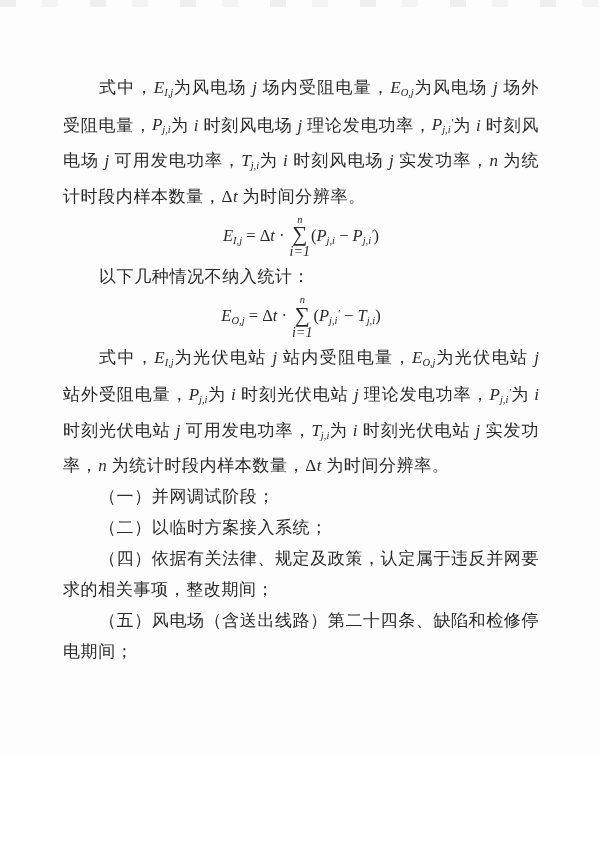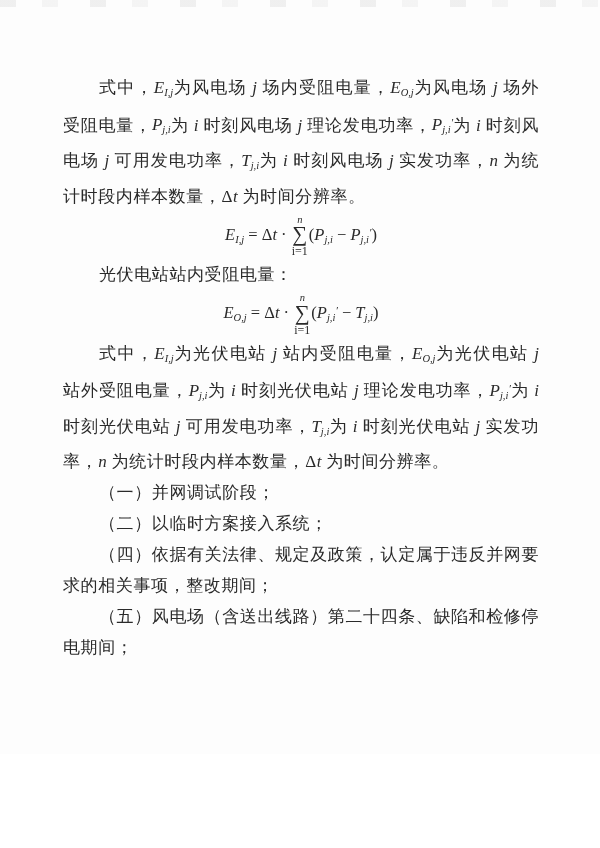--- a/index.html
+++ b/index.html
@@ -77,21 +77,22 @@
   .sum-top {
     font-size: 10.5px;
     font-style: italic;
     line-height: 1;
   }
   .sum-sym {
     font-size: 21px;
     line-height: 0.95;
   }
   .sum-bot {
-    font-size: 12px;
+    font-size: 14px;
+    font-style: italic;
     line-height: 1;
   }
   .page-number {
     position: absolute;
     left: 60px;
     top: 783px;
     font-size: 16px;
     letter-spacing: 1px;
     color: #0f766e;
   }
@@ -105,21 +106,21 @@
   <div class="content">
     <p class="body indent"><span>式中，</span><span class="var">E<sub>I,j</sub></span><span>为风电场 </span><span class="var">j</span><span> 场内受阻电量，</span><span class="var">E<sub>O,j</sub></span><span>为风电场 </span><span class="var">j</span><span> 场外受阻电量，</span><span class="var">P<sub>j,i</sub></span><span>为 </span><span class="var">i</span><span> 时刻风电场 </span><span class="var">j</span><span> 理论发电功率，</span><span class="var">P<sub>j,i</sub><sup class="prime">′</sup></span><span>为 </span><span class="var">i</span><span> 时刻风电场 </span><span class="var">j</span><span> 可用发电功率，</span><span class="var">T<sub>j,i</sub></span><span>为 </span><span class="var">i</span><span> 时刻风电场 </span><span class="var">j</span><span> 实发功率，</span><span class="var">n</span><span> 为统计时段内样本数量，Δ</span><span class="var">t</span><span> 为时间分辨率。</span></p>
 
 
     <div class="formula"><span class="var">E<sub>I,j</sub></span><span> = Δ</span><span class="var">t</span><span> · </span><span class="sum">
           <span class="sum-top">n</span>
           <span class="sum-sym">∑</span>
           <span class="sum-bot">i=1</span>
         </span><span>(</span><span class="var">P<sub>j,i</sub></span><span> − </span><span class="var">P<sub>j,i</sub><sup class="prime">′</sup></span><span>)</span></div>
 
-    <p class="body indent"><span>光伏电站站内受阻电量：</span></p>
+    <p class="body indent"><span>以下几种情况不纳入统计：</span></p>
 
     <div class="formula"><span class="var">E<sub>O,j</sub></span><span> = Δ</span><span class="var">t</span><span> · </span><span class="sum">
           <span class="sum-top">n</span>
           <span class="sum-sym">∑</span>
           <span class="sum-bot">i=1</span>
         </span><span>(</span><span class="var">P<sub>j,i</sub><sup class="prime">′</sup></span><span> − </span><span class="var">T<sub>j,i</sub></span><span>)</span></div>
 
     <p class="body indent"><span>式中，</span><span class="var">E<sub>I,j</sub></span><span>为光伏电站 </span><span class="var">j</span><span> 站内受阻电量，</span><span class="var">E<sub>O,j</sub></span><span>为光伏电站 </span><span class="var">j</span><span> 站外受阻电量，</span><span class="var">P<sub>j,i</sub></span><span>为 </span><span class="var">i</span><span> 时刻光伏电站 </span><span class="var">j</span><span> 理论发电功率，</span><span class="var">P<sub>j,i</sub><sup class="prime">′</sup></span><span>为 </span><span class="var">i</span><span> 时刻光伏电站 </span><span class="var">j</span><span> 可用发电功率，</span><span class="var">T<sub>j,i</sub></span><span>为 </span><span class="var">i</span><span> 时刻光伏电站 </span><span class="var">j</span><span> 实发功率，</span><span class="var">n</span><span> 为统计时段内样本数量，Δ</span><span class="var">t</span><span> 为时间分辨率。</span></p>
 
 

